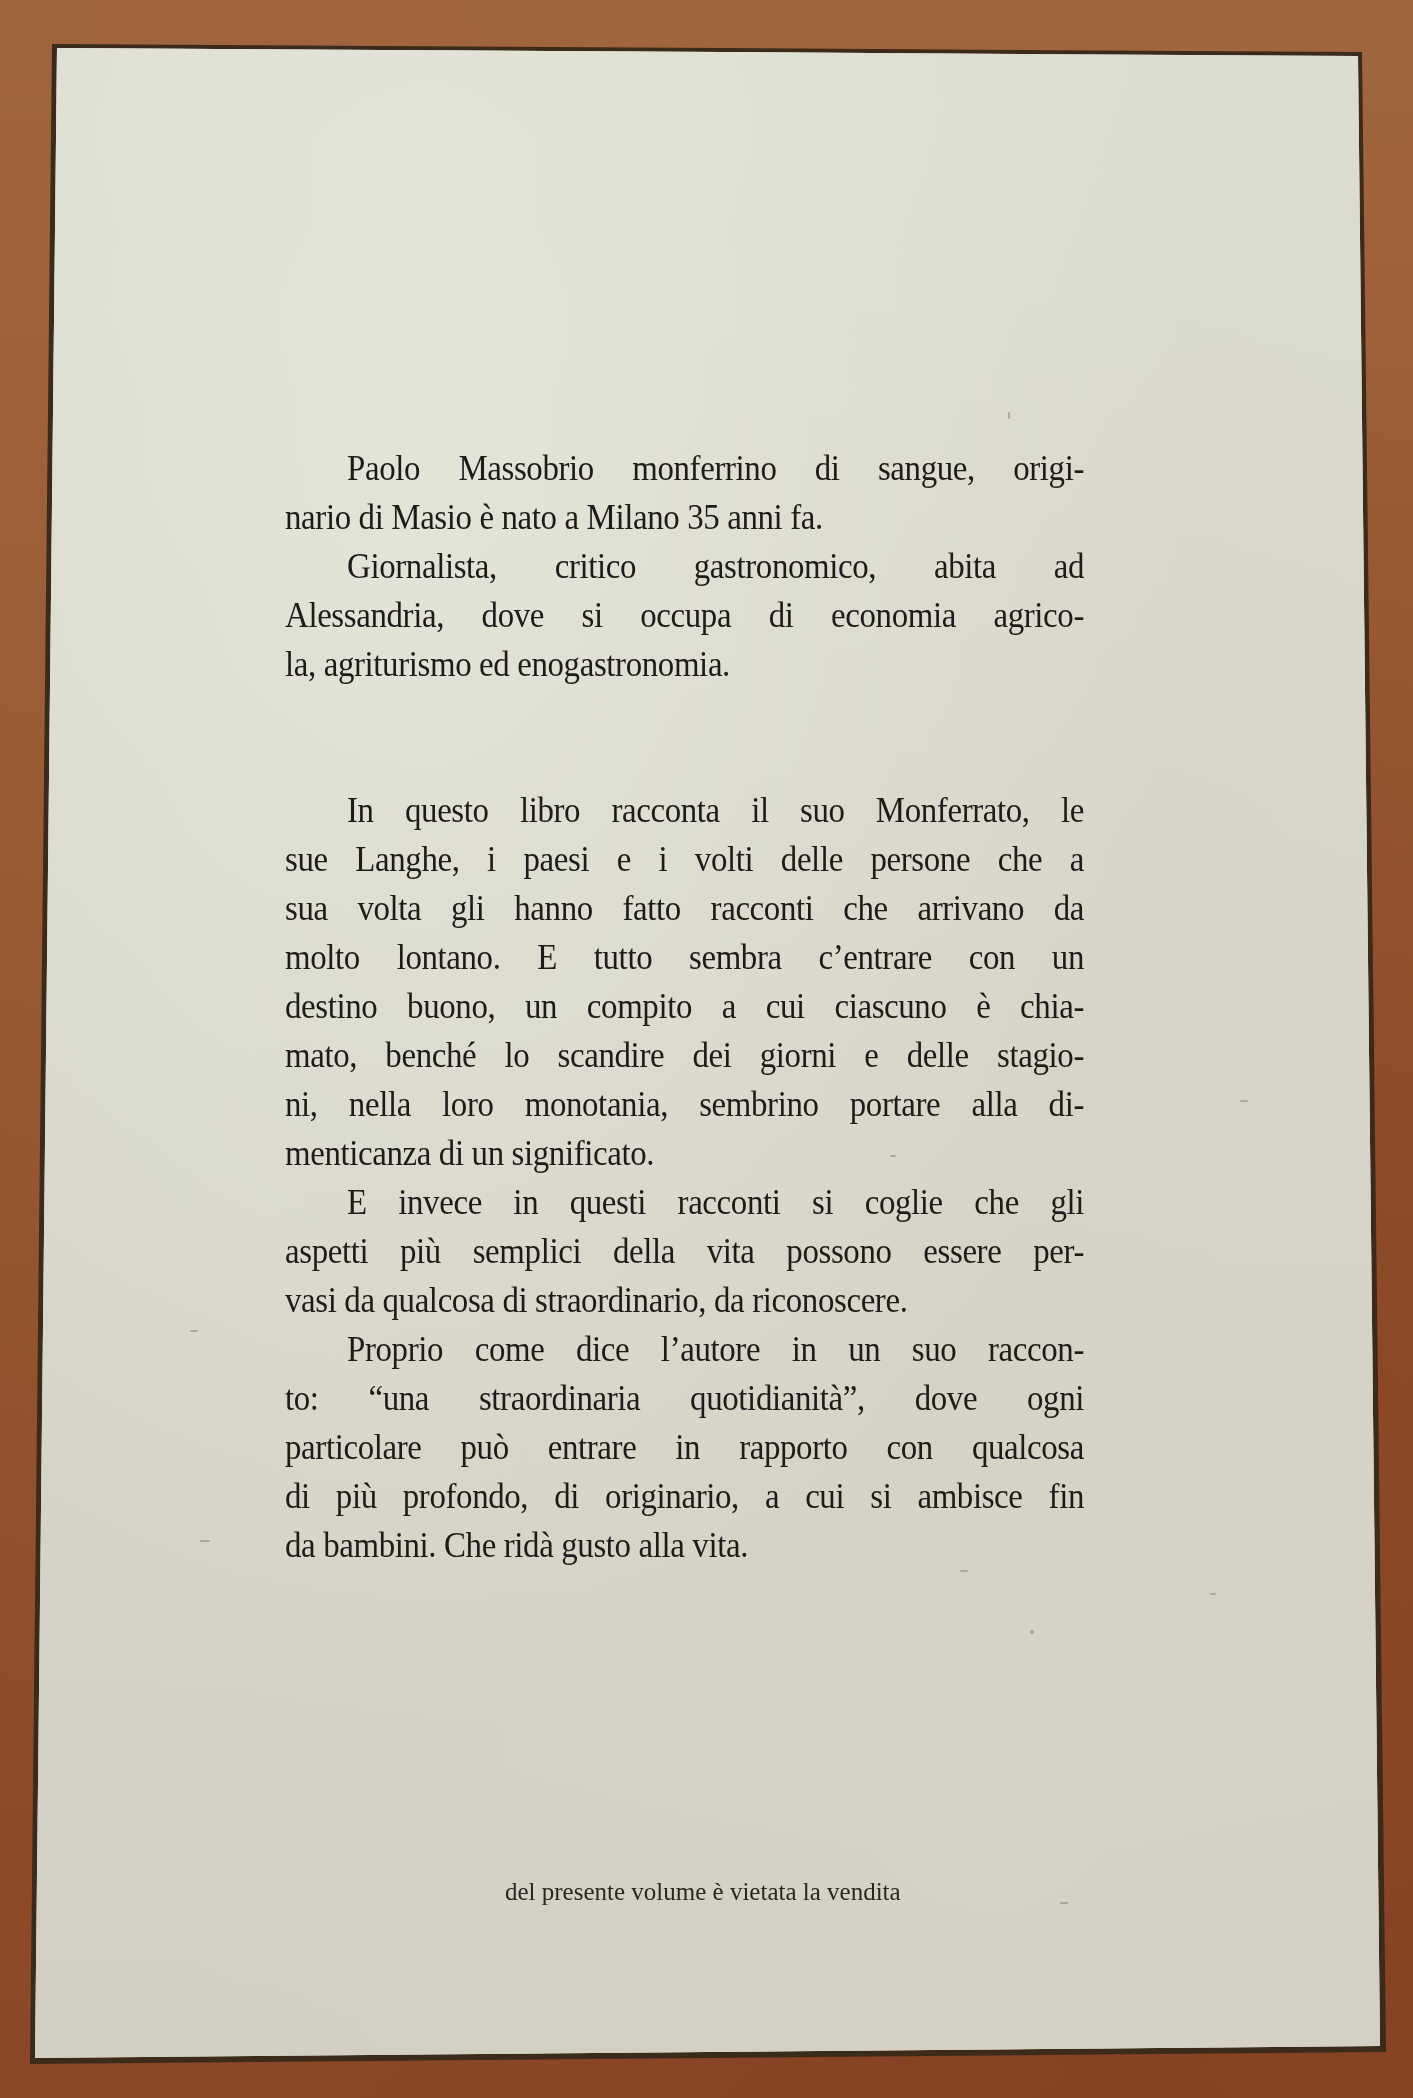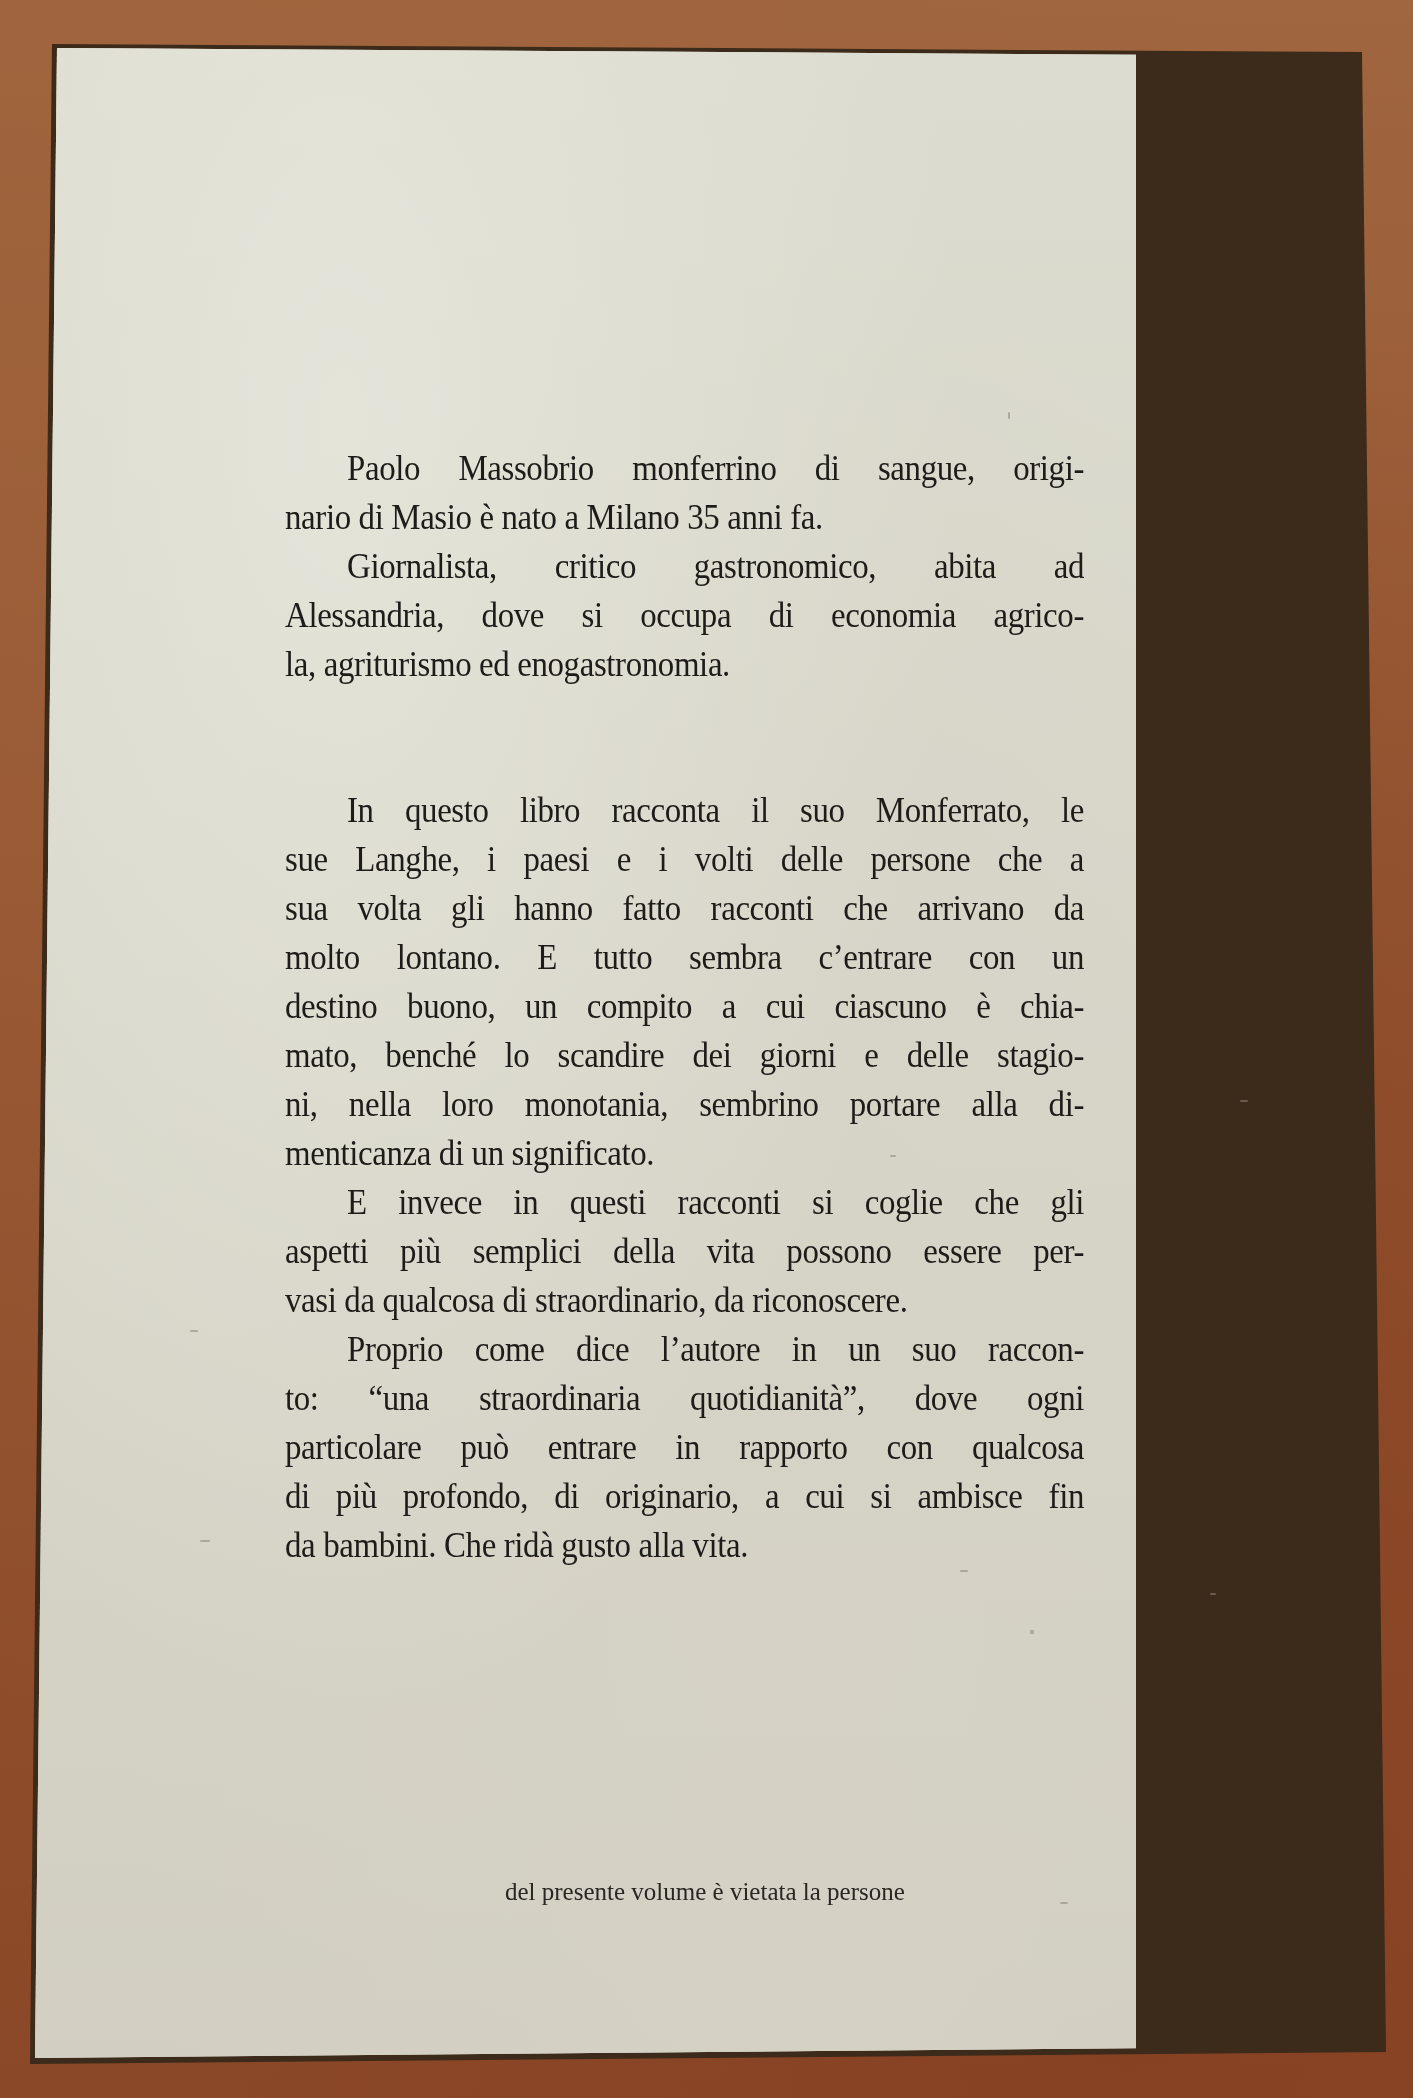--- a/index.html
+++ b/index.html
@@ -15,21 +15,21 @@
       linear-gradient(180deg, #a0663f 0%, #94532f 50%, #8b4828 100%);
   }
   .page-shadow {
     position: absolute;
     left: 0; top: 0; width: 1413px; height: 2098px;
     clip-path: polygon(52px 44px, 1362px 52px, 1386px 2052px, 30px 2064px);
     background: #3c2a1a;
   }
   .page {
     position: absolute;
-    left: 0; top: 0; width: 1136px; height: 2098px;
+    left: 0; top: 0; width: 1413px; height: 2098px;
     clip-path: polygon(57px 48px, 1358px 56px, 1380px 2046px, 35px 2058px);
     background: #d8d8cc;
     background-image:
       radial-gradient(ellipse at 30% 20%, rgba(232,232,222,0.7), transparent 55%),
       radial-gradient(ellipse at 70% 75%, rgba(214,210,198,0.8), transparent 60%),
       linear-gradient(180deg, #dcdcd0 0%, #d6d5c8 60%, #d2cfc2 100%);
   }
   .text-block {
     position: absolute;
     left: 285px;
@@ -110,21 +110,21 @@
     </div>
     <div class="para">
       <span class="line indent">Proprio come dice l’autore in un suo raccon-</span>
       <span class="line">to: “una straordinaria quotidianità”, dove ogni</span>
       <span class="line">particolare può entrare in rapporto con qualcosa</span>
       <span class="line">di più profondo, di originario, a cui si ambisce fin</span>
       <span class="line last">da bambini. Che ridà gusto alla vita.</span>
     </div>
   </div>
 
-  <div class="footer-note">del presente volume è vietata la persone</div>
+  <div class="footer-note">del presente volume è vietata la vendita</div>
 
   <div class="speck" style="left:1008px;top:412px;width:2px;height:7px;"></div>
   <div class="speck" style="left:1030px;top:1630px;width:4px;height:4px;"></div>
   <div class="speck" style="left:960px;top:1570px;width:8px;height:2px;"></div>
   <div class="speck" style="left:1210px;top:1593px;width:6px;height:2px;"></div>
   <div class="speck" style="left:1060px;top:1902px;width:8px;height:2px;"></div>
   <div class="speck" style="left:200px;top:1540px;width:10px;height:2px;"></div>
   <div class="speck" style="left:190px;top:1330px;width:8px;height:2px;"></div>
   <div class="speck" style="left:1240px;top:1100px;width:8px;height:2px;"></div>
   <div class="speck" style="left:890px;top:1155px;width:6px;height:2px;"></div>

